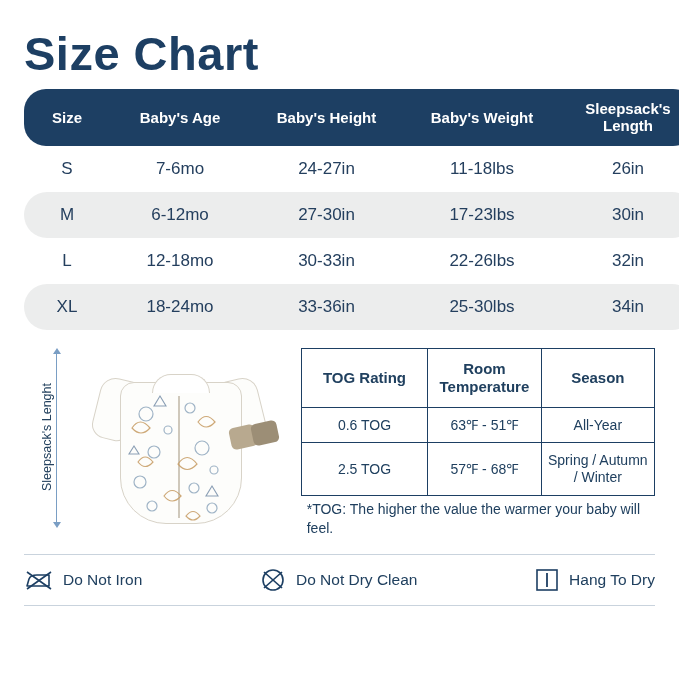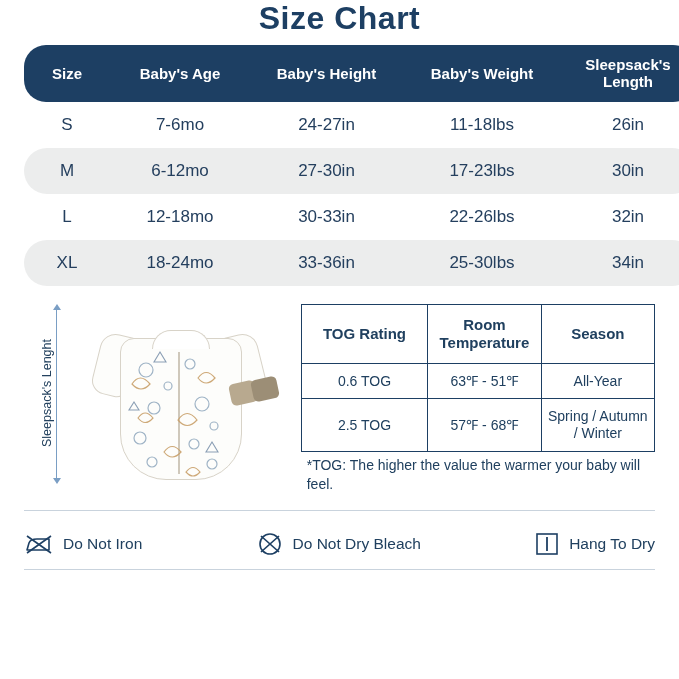--- a/index.html
+++ b/index.html
@@ -17,25 +17,25 @@
   }
   .page {
     width: 679px;
     height: 679px;
     position: relative;
     box-sizing: border-box;
     padding: 0 24px;
   }
   
   .title {
-    text-align: center;
-    font-size: 32px;
+    font-size: 47px;
     font-weight: bold;
     color: #1d3f63;
     letter-spacing: .5px;
+    margin-top: 26px;
     margin-bottom: 8px;
   }
   .subtitle {
     text-align: center;
     font-size: 15.5px;
     color: #22405f;
     margin-bottom: 16px;
   }
   
   .size-table {
@@ -228,21 +228,21 @@
   }
   
   .care-divider {
     width: 631px;
     height: 1px;
     background: #c9d3dd;
     margin: 16px auto 0;
   }
   .care-row {
     width: 631px;
-    margin: 8px auto;
+    margin: 0 auto;
     display: flex;
     align-items: flex-start;
     justify-content: space-between;
     padding-top: 12px;
   }
   .care-item {
     display: flex;
     align-items: center;
     gap: 9px;
   }
@@ -394,21 +394,21 @@
       <span>Do Not Iron</span>
     </div>
 
 
     <div class="care-item">
       <svg class="care-icon" width="28" height="26" viewBox="0 0 28 26">
         <circle cx="14" cy="13" r="10" fill="none" stroke="#1d3f63" stroke-width="1.6"></circle>
         <line x1="5" y1="5" x2="23" y2="21" stroke="#1d3f63" stroke-width="1.6"></line>
         <line x1="23" y1="5" x2="5" y2="21" stroke="#1d3f63" stroke-width="1.6"></line>
       </svg>
-      <span>Do Not Dry Bleach</span>
+      <span>Do Not Dry Clean</span>
     </div>
 
     <div class="care-item">
       <svg class="care-icon" width="26" height="26" viewBox="0 0 26 26">
         <rect x="3" y="3" width="20" height="20" fill="none" stroke="#1d3f63" stroke-width="1.6"></rect>
         <line x1="13" y1="6" x2="13" y2="20" stroke="#1d3f63" stroke-width="1.8"></line>
       </svg>
       <span>Hang To Dry</span>
     </div>
 

